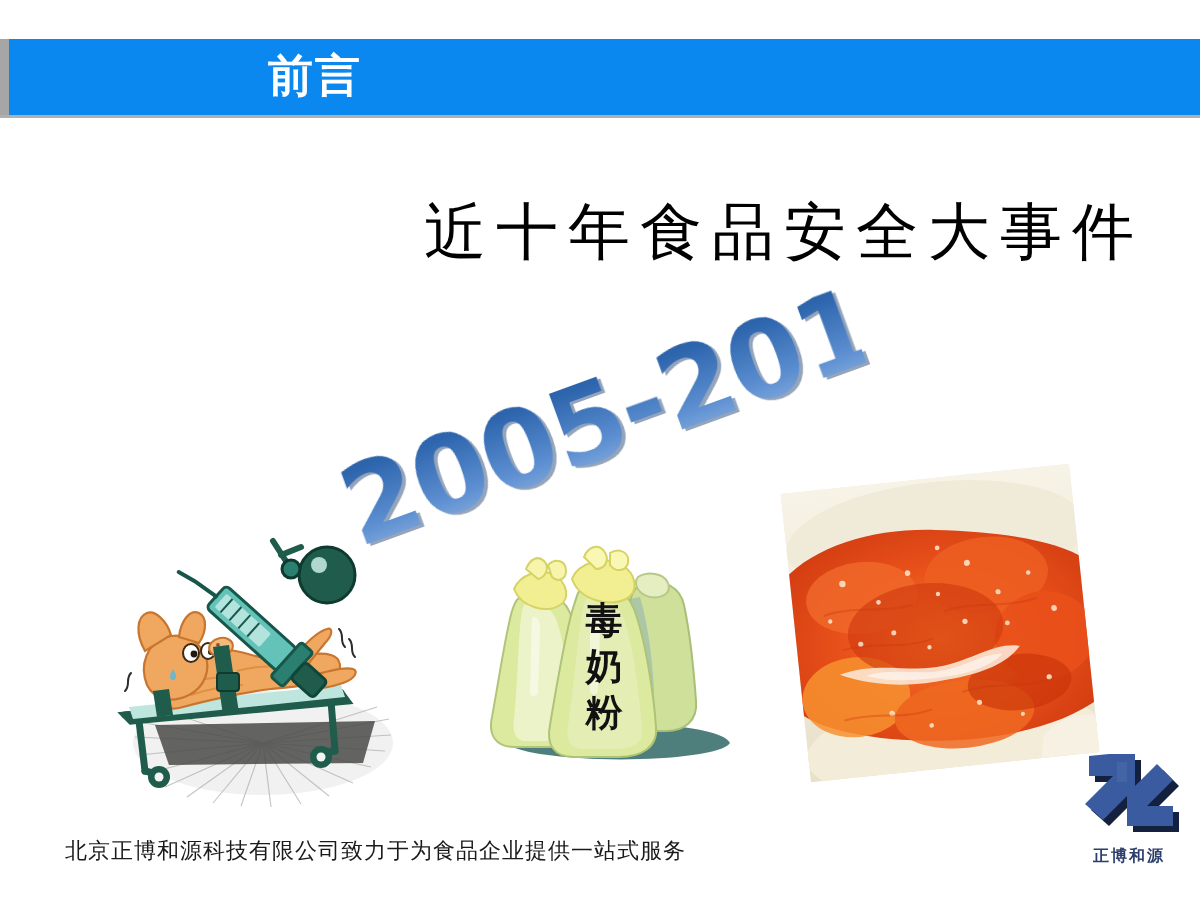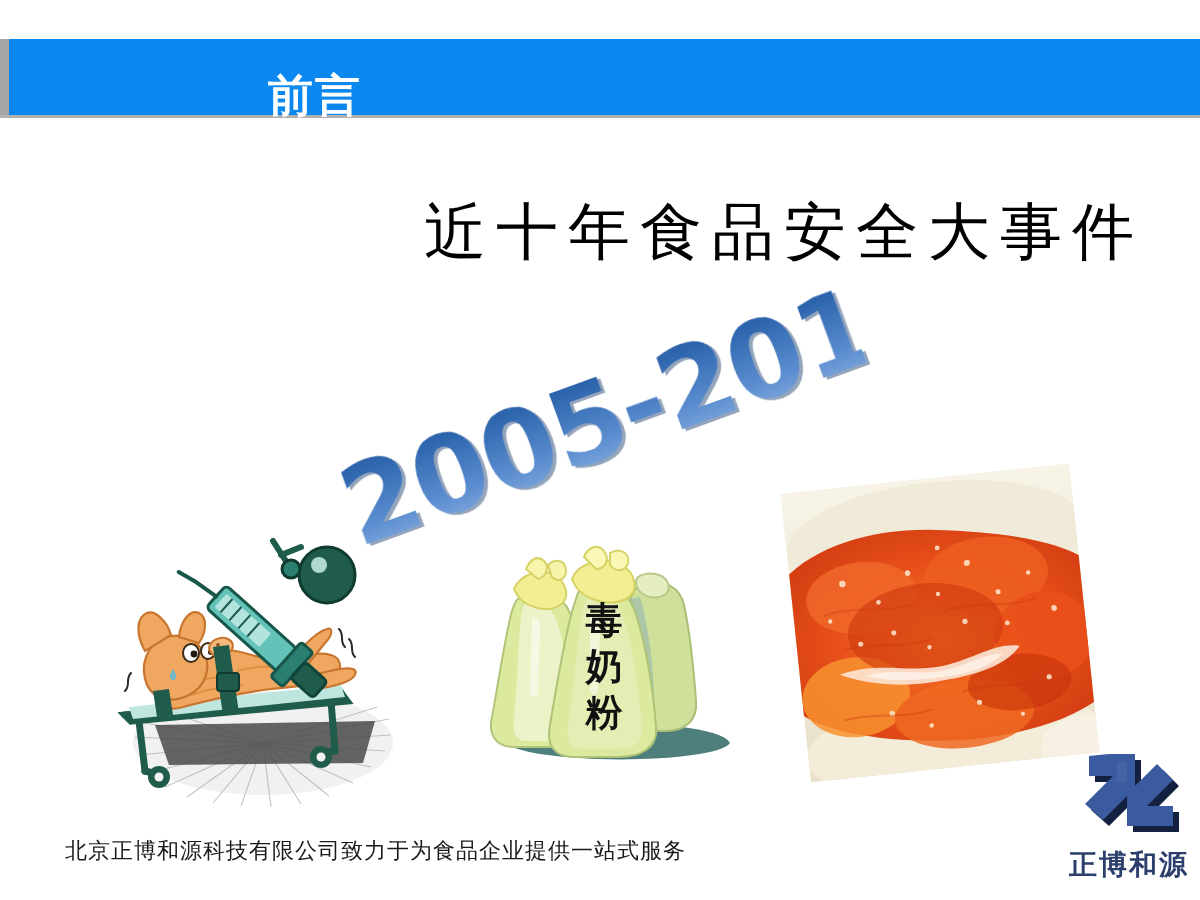--- a/index.html
+++ b/index.html
@@ -52,21 +52,20 @@
     position: absolute;
     left: 268px;
     top: 46px;
     font-family: "DejaVu Sans", "Liberation Sans", sans-serif;
     font-size: 45px;
     font-weight: bold;
     color: #ffffff;
     letter-spacing: 2px;
     line-height: 60px;
     white-space: nowrap;
-    margin-top: 20px;
   }
 
   
   #main-title {
     position: absolute;
     left: 0;
     top: 190px;
     width: 1144px;
     text-align: right;
     font-family: "Liberation Serif", "DejaVu Serif", serif;
@@ -163,21 +162,21 @@
     width: 110px;
     height: 92px;
   }
   #logo-block .logo-wordmark {
     position: absolute;
     left: 0;
     top: 94px;
     width: 128px;
     text-align: center;
     font-family: "DejaVu Sans", "Liberation Sans", sans-serif;
-    font-size: 28px;
+    font-size: 16px;
     font-weight: bold;
     color: #2c3e6b;
     letter-spacing: 2px;
     white-space: nowrap;
   }
 </style>
 </head>
 <body>
 
 <div id="slide">

